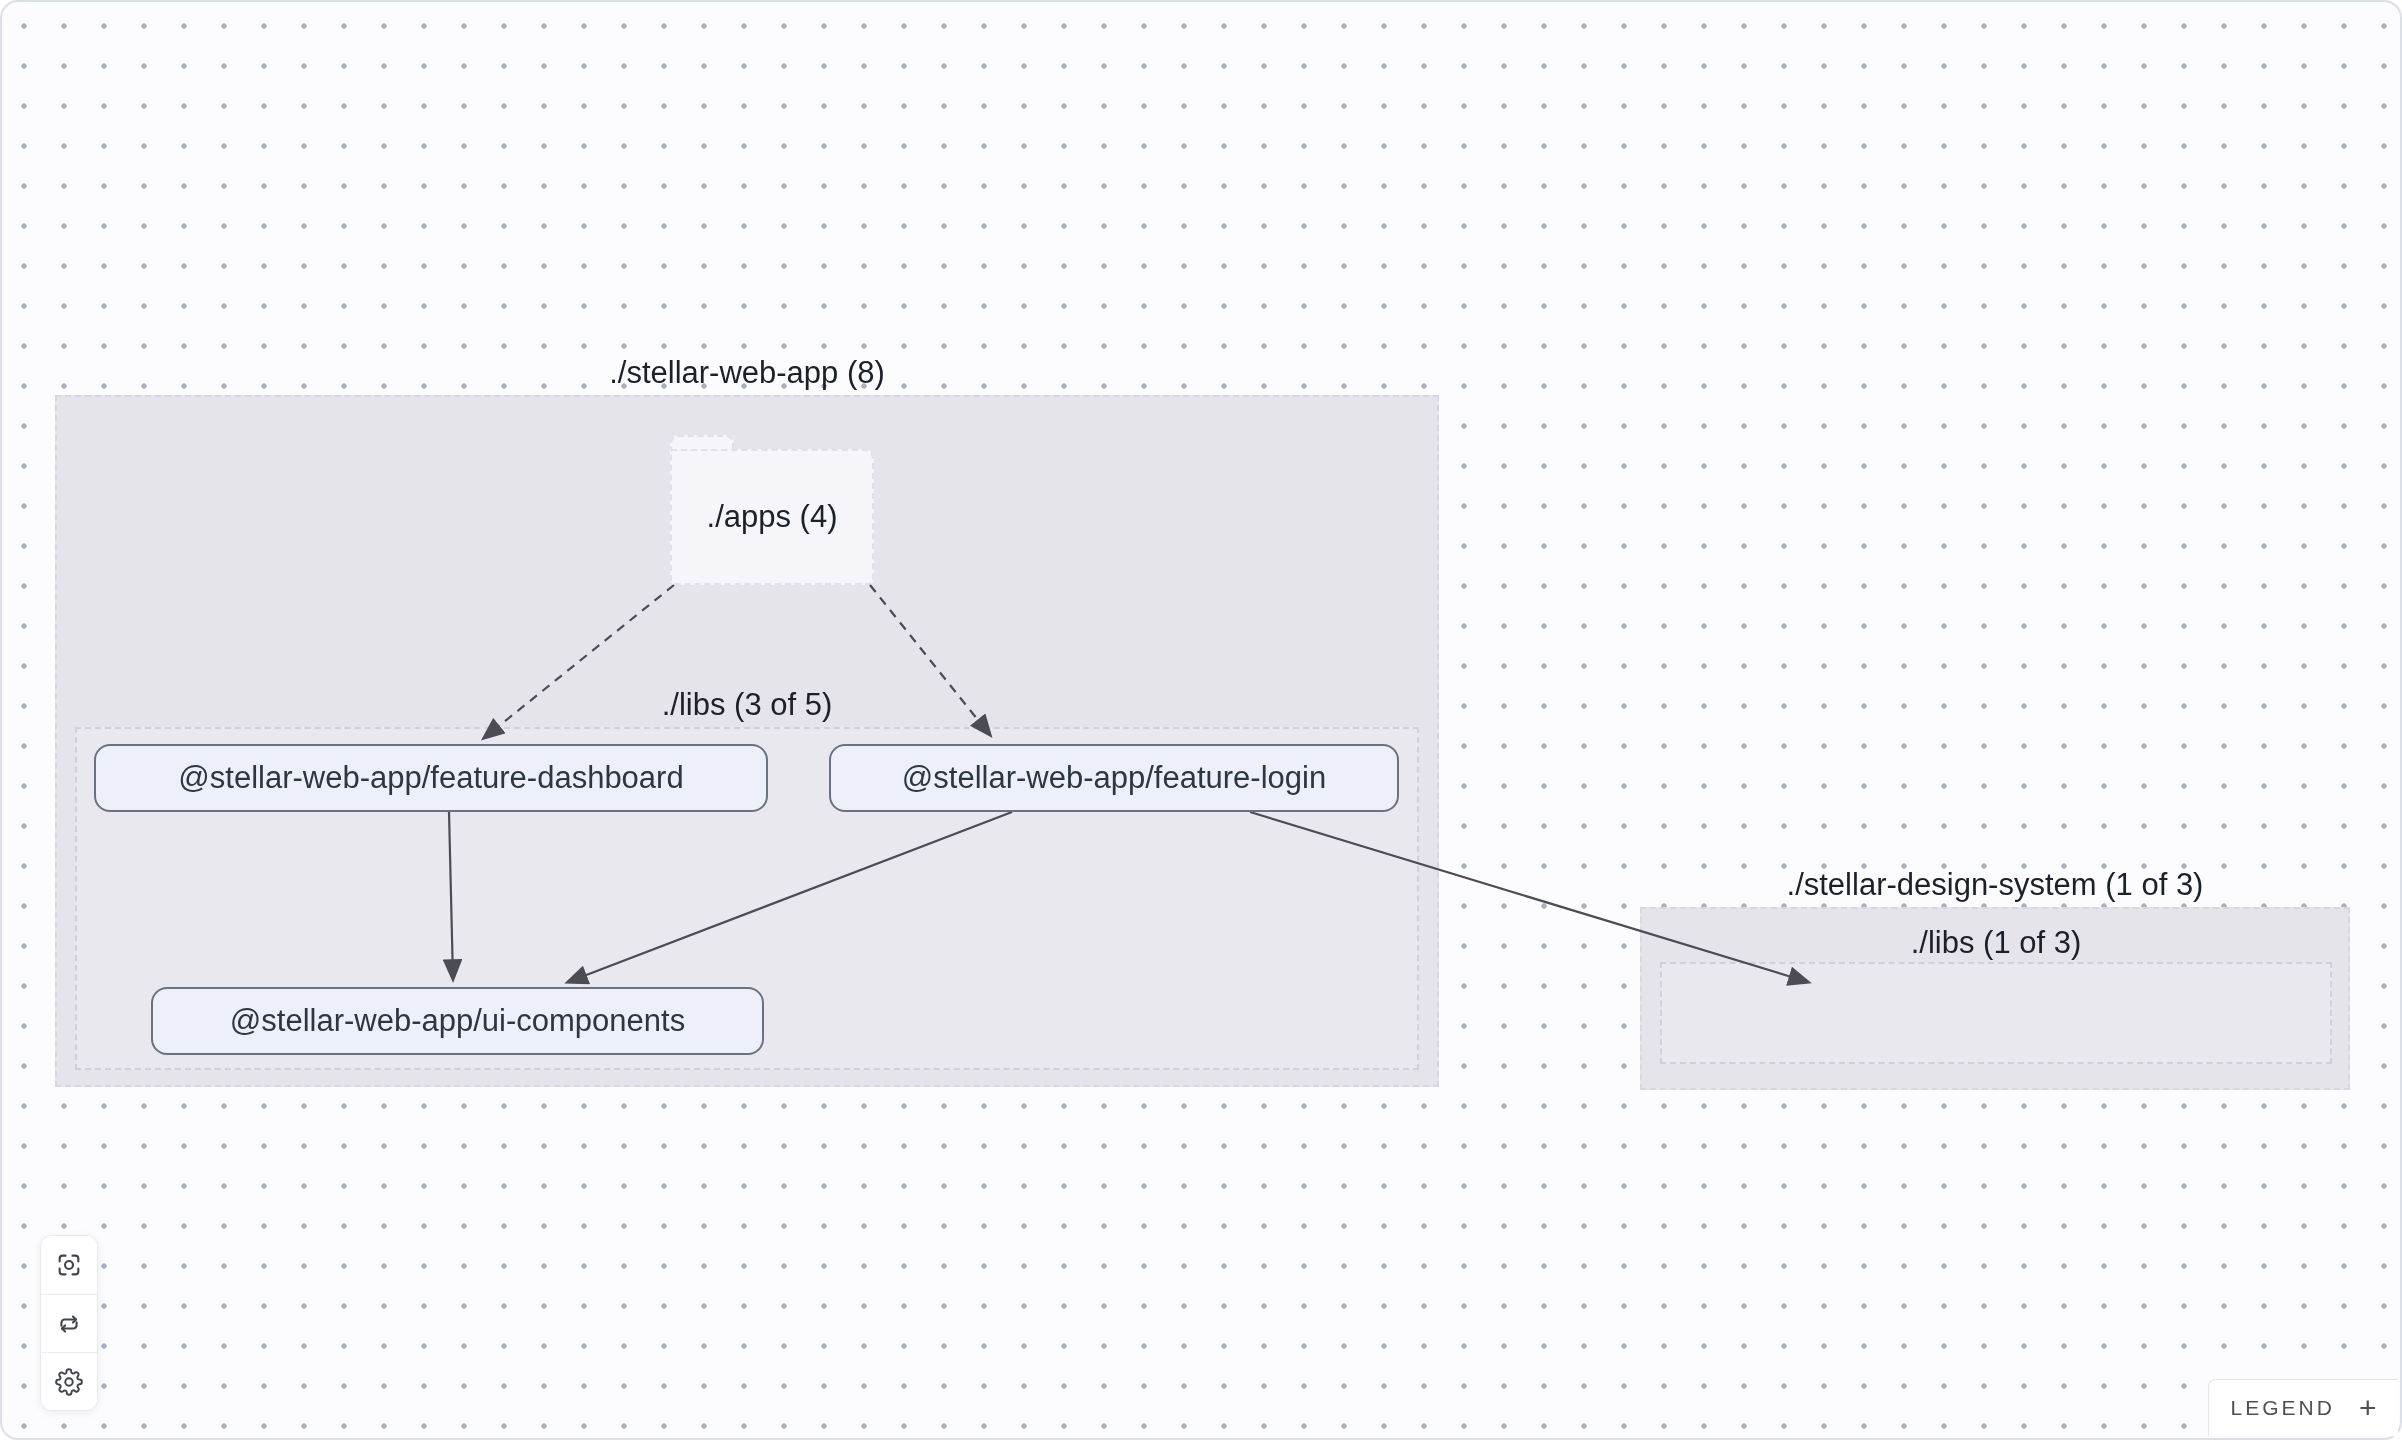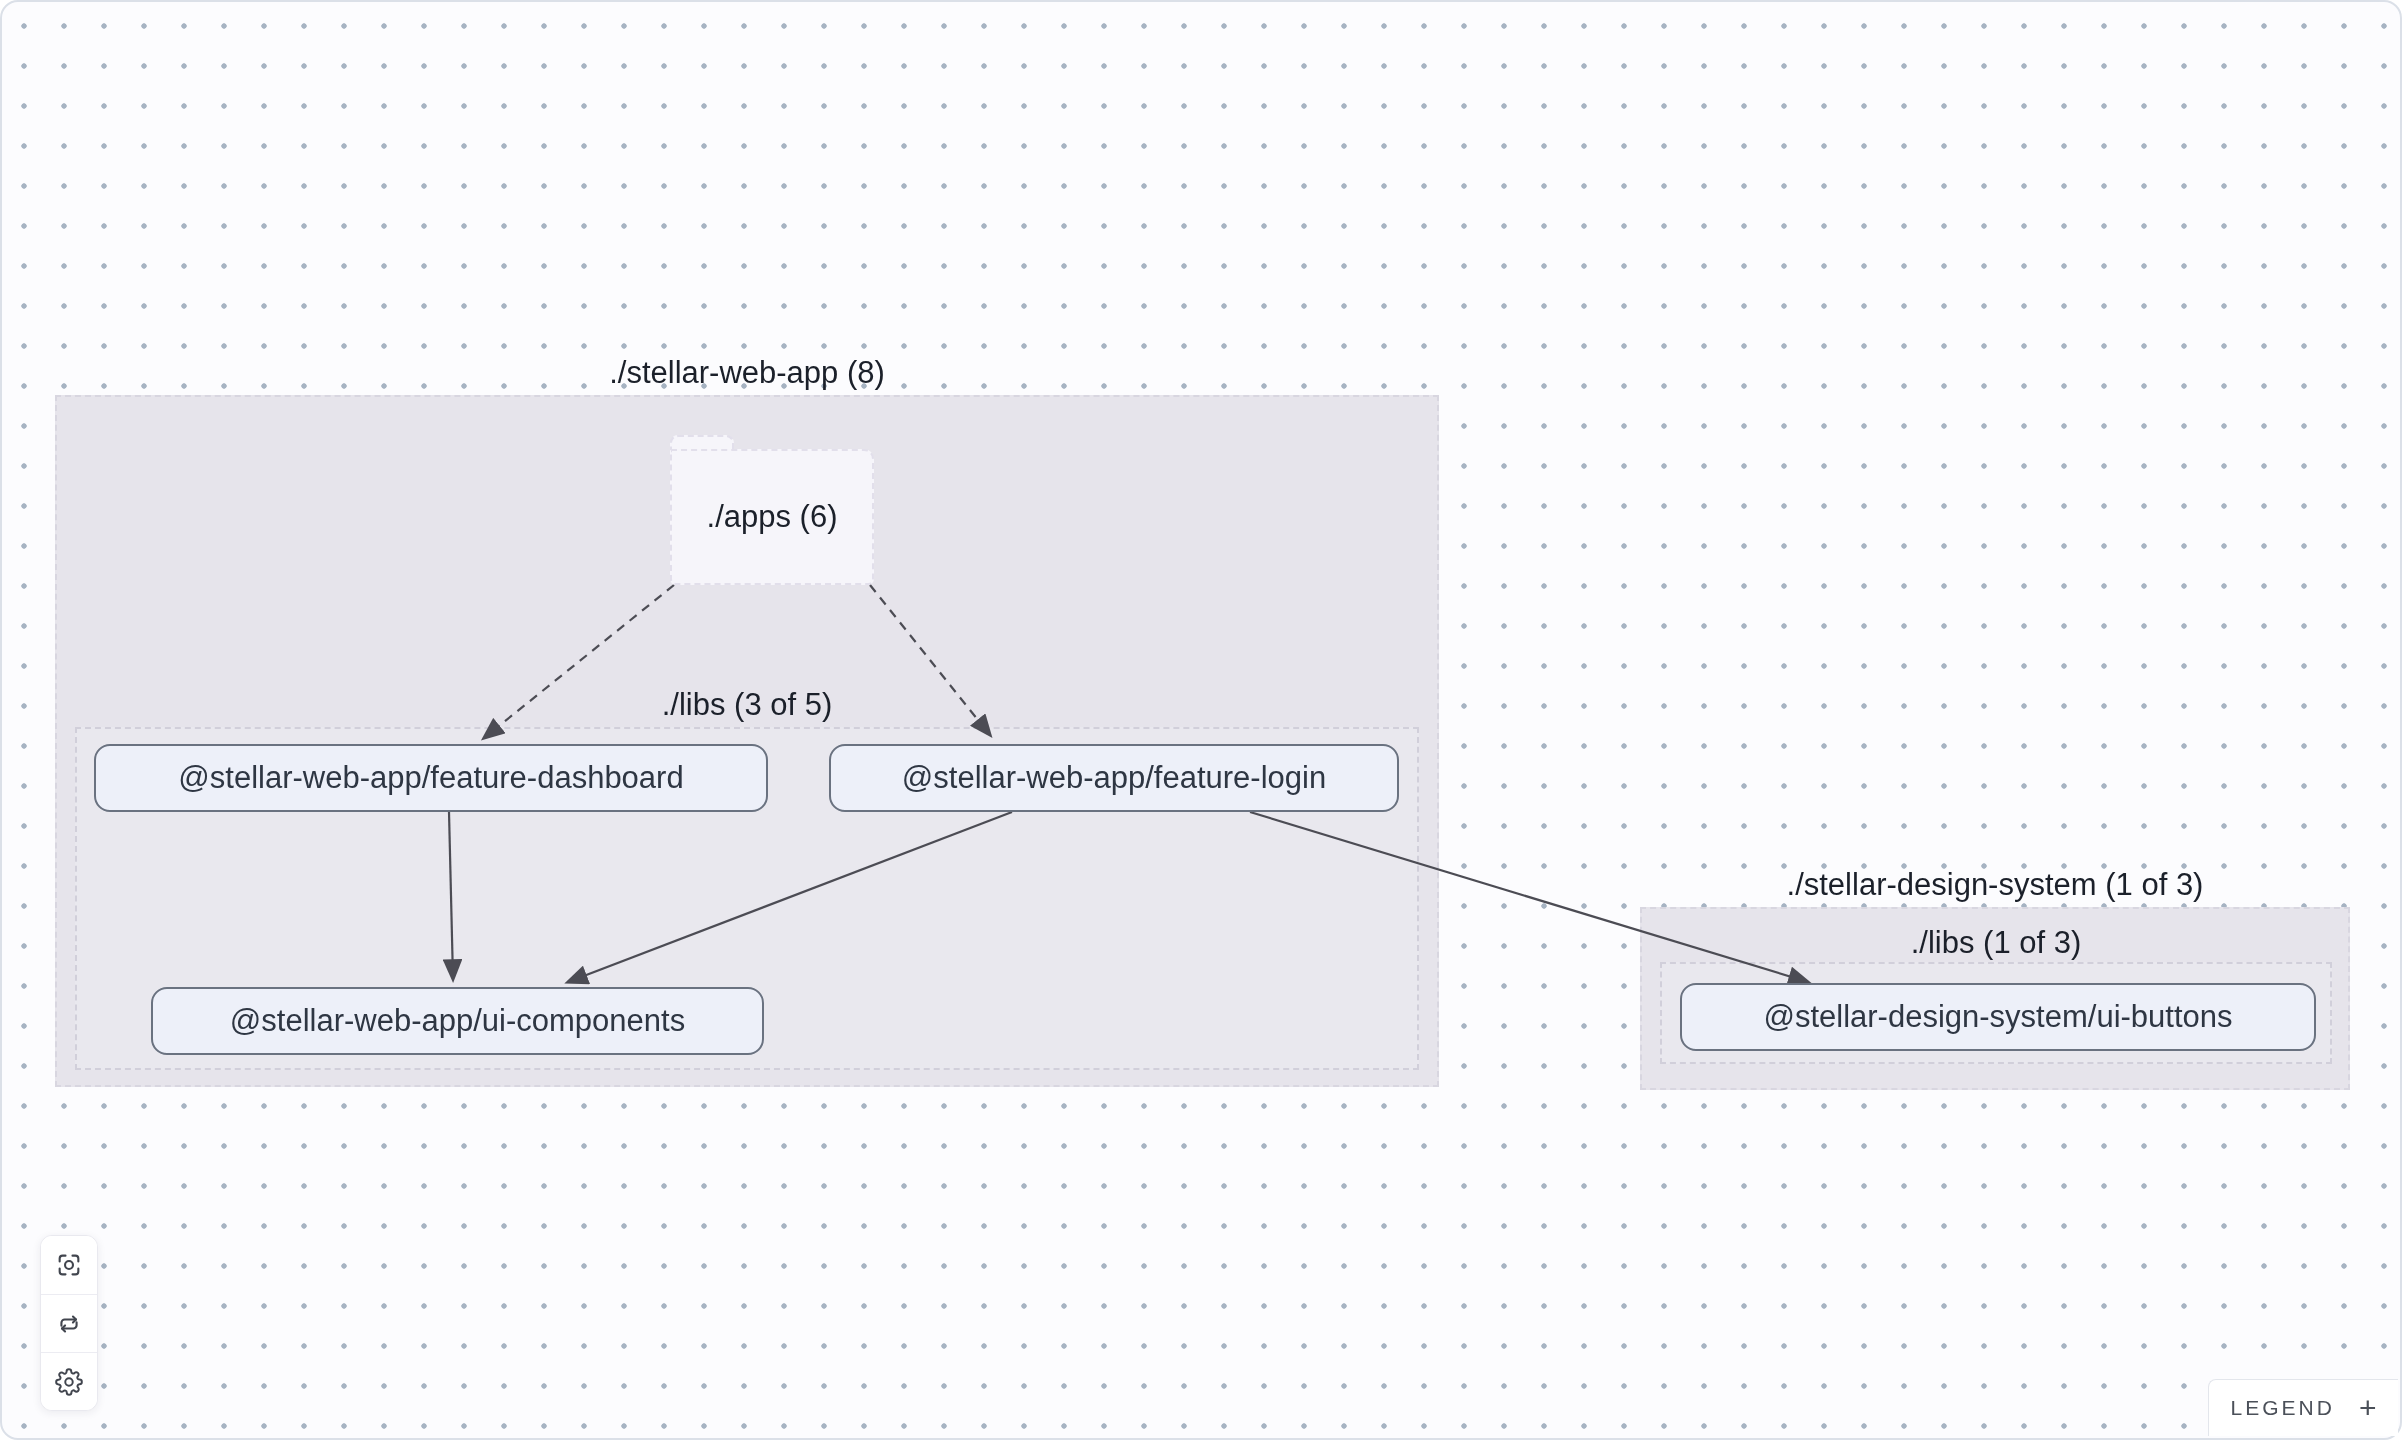--- a/index.html
+++ b/index.html
@@ -152,34 +152,31 @@
     </defs>
     <path class="edge dashed" d="M672,583 L482,736" marker-end="url(#arrow)"></path>
     <path class="edge dashed" d="M868,583 L988,733" marker-end="url(#arrow)"></path>
     <path class="edge" d="M447,810 L451,977" marker-end="url(#arrow)"></path>
     <path class="edge" d="M1010,810 L566,980" marker-end="url(#arrow)"></path>
     <path class="edge" d="M1248,810 L1806,980" marker-end="url(#arrow)"></path>
   </svg>
 
   <div class="folder-tab"></div>
   <div class="folder-body">
-    <span>./apps (6)</span>
+    <span>./apps (4)</span>
   </div>
 
   <div class="node node-feature-dashboard">
     <span>@stellar-web-app/feature-dashboard</span>
   </div>
   <div class="node node-feature-login">
     <span>@stellar-web-app/feature-login</span>
   </div>
   <div class="node node-ui-components">
     <span>@stellar-web-app/ui-components</span>
-  </div>
-  <div class="node node-ui-buttons">
-    <span>@stellar-design-system/ui-buttons</span>
   </div>
 
   <div class="toolbar">
     <button title="">
       <span>
         <svg width="28" height="28" viewBox="0 0 24 24" fill="none" stroke="#41454e" stroke-width="1.8" stroke-linecap="round" stroke-linejoin="round">
           <path d="M4 9 V6.5 A2.5 2.5 0 0 1 6.5 4 H9"></path>
           <path d="M15 4 H17.5 A2.5 2.5 0 0 1 20 6.5 V9"></path>
           <path d="M20 15 V17.5 A2.5 2.5 0 0 1 17.5 20 H15"></path>
           <path d="M9 20 H6.5 A2.5 2.5 0 0 1 4 17.5 V15"></path>

